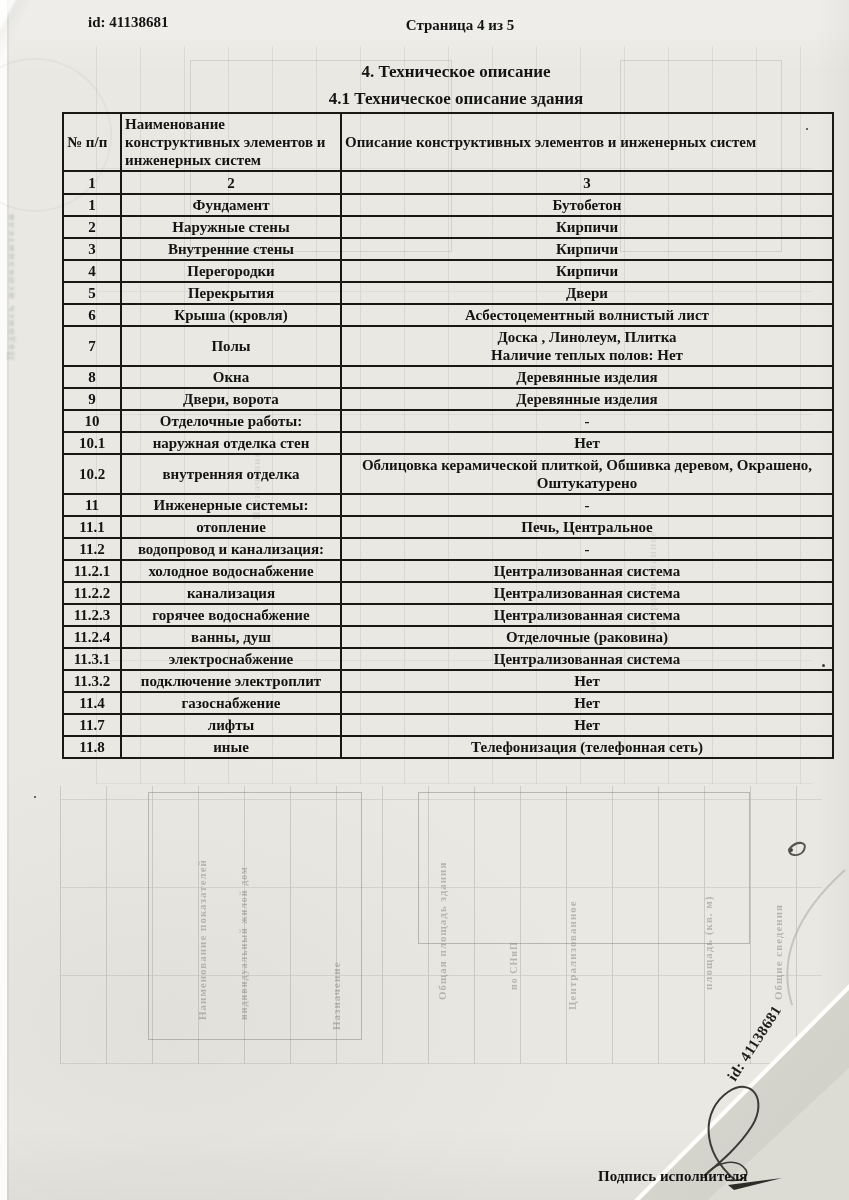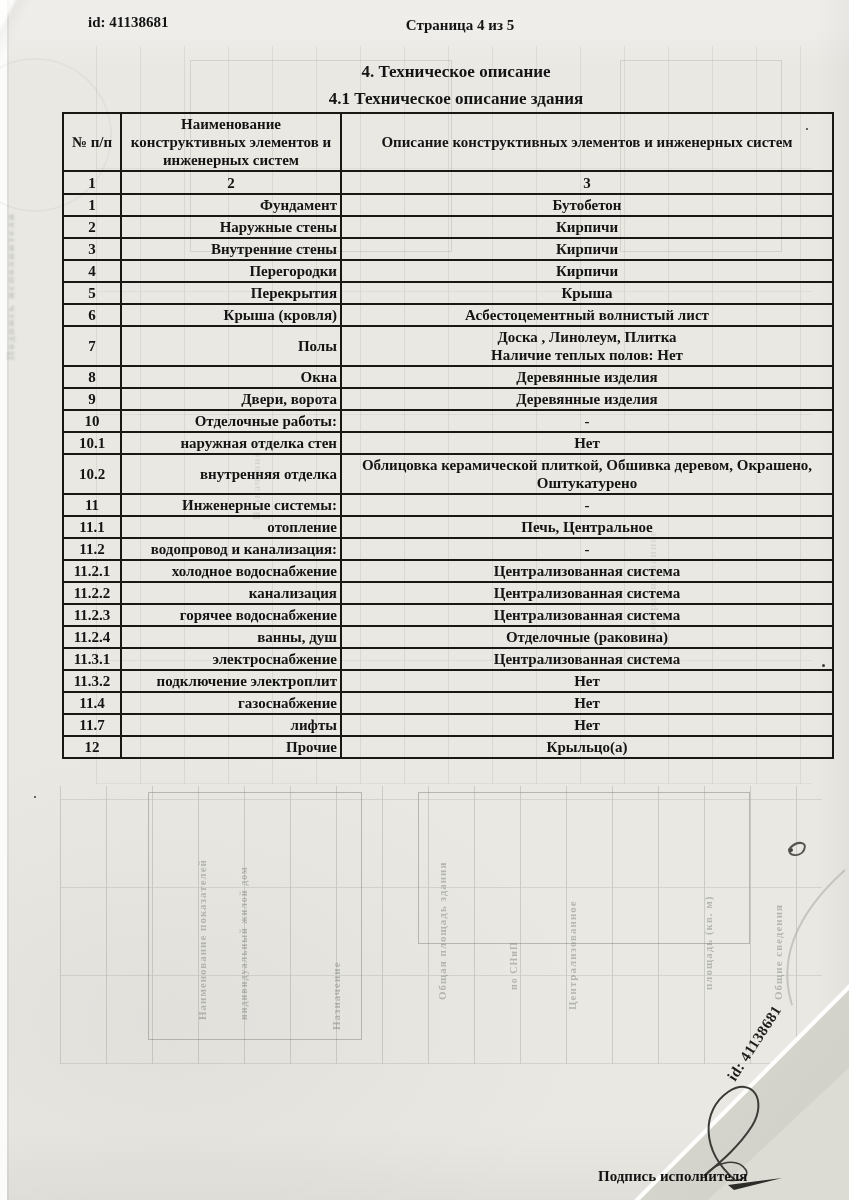--- a/index.html
+++ b/index.html
@@ -80,23 +80,23 @@
   table.main{
     position:absolute; left:62px; top:112px; z-index:2;
     border-collapse:collapse; table-layout:fixed; width:758px;
     font-weight:bold; font-size:15px; line-height:18px;
   }
   table.main td{
     border:2px solid #181815; padding:1px 3px; vertical-align:middle;
     overflow:hidden;
   }
   td.c-num {width:50px;  text-align:center;}
-  td.c-name{width:212px; text-align:right;}
+  td.c-name{width:212px; text-align:center;}
   td.c-desc{width:484px; text-align:center;}
-  tr.hdr td{text-align:center; height:52px;}
+  tr.hdr td{text-align:left; height:52px;}
   tr.colnum td{height:19px; text-align:center;}
   tr.r td{height:17px;}
   .pre{white-space:pre-line;}
   
   .curl-line{position:absolute; z-index:4; left:700px; top:820px; width:149px; height:240px;}
   .fold-face{
     position:absolute; z-index:5; left:0; top:0; width:849px; height:1200px;
     clip-path:polygon(636px 1200px, 849px 986px, 849px 1068px, 708px 1200px);
     background:linear-gradient(128deg, #f6f5f0 30%, #e3e2db 60%, #cfceC7 100%);
   }
@@ -183,21 +183,21 @@
       <td class="c-desc pre">Кирпичи</td>
     </tr>
         <tr class="r">
       <td class="c-num">4</td>
       <td class="c-name pre">Перегородки</td>
       <td class="c-desc pre">Кирпичи</td>
     </tr>
         <tr class="r">
       <td class="c-num">5</td>
       <td class="c-name pre">Перекрытия</td>
-      <td class="c-desc pre">Крыша</td>
+      <td class="c-desc pre">Двери</td>
     </tr>
         <tr class="r">
       <td class="c-num">6</td>
       <td class="c-name pre">Крыша (кровля)</td>
       <td class="c-desc pre">Асбестоцементный волнистый лист</td>
     </tr>
         <tr class="r">
       <td class="c-num">7</td>
       <td class="c-name pre">Полы</td>
       <td class="c-desc pre">Доска , Линолеум, Плитка
@@ -277,23 +277,23 @@
       <td class="c-num">11.4</td>
       <td class="c-name pre">газоснабжение</td>
       <td class="c-desc pre">Нет</td>
     </tr>
         <tr class="r">
       <td class="c-num">11.7</td>
       <td class="c-name pre">лифты</td>
       <td class="c-desc pre">Нет</td>
     </tr>
         <tr class="r">
-      <td class="c-num">12</td>
-      <td class="c-name pre">Прочие</td>
-      <td class="c-desc pre">Крыльцо(а)</td>
+      <td class="c-num">11.8</td>
+      <td class="c-name pre">иные</td>
+      <td class="c-desc pre">Телефонизация (телефонная сеть)</td>
     </tr>
       </tbody>
   </table>
 
   <svg class="curl-line" width="149" height="240" viewBox="0 0 149 240">
     <path d="M145 50 C 95 95, 78 140, 92 185" fill="none" stroke="#b6b5ae" stroke-width="2" opacity="0.7"></path>
     <path d="M90 28 c 8 -8, 18 -6, 14 2 c -4 8, -18 6, -14 -2" fill="none" stroke="#55554f" stroke-width="2"></path>
   </svg>
   <div class="fold-under"></div>
   <div class="fold-face"></div>

